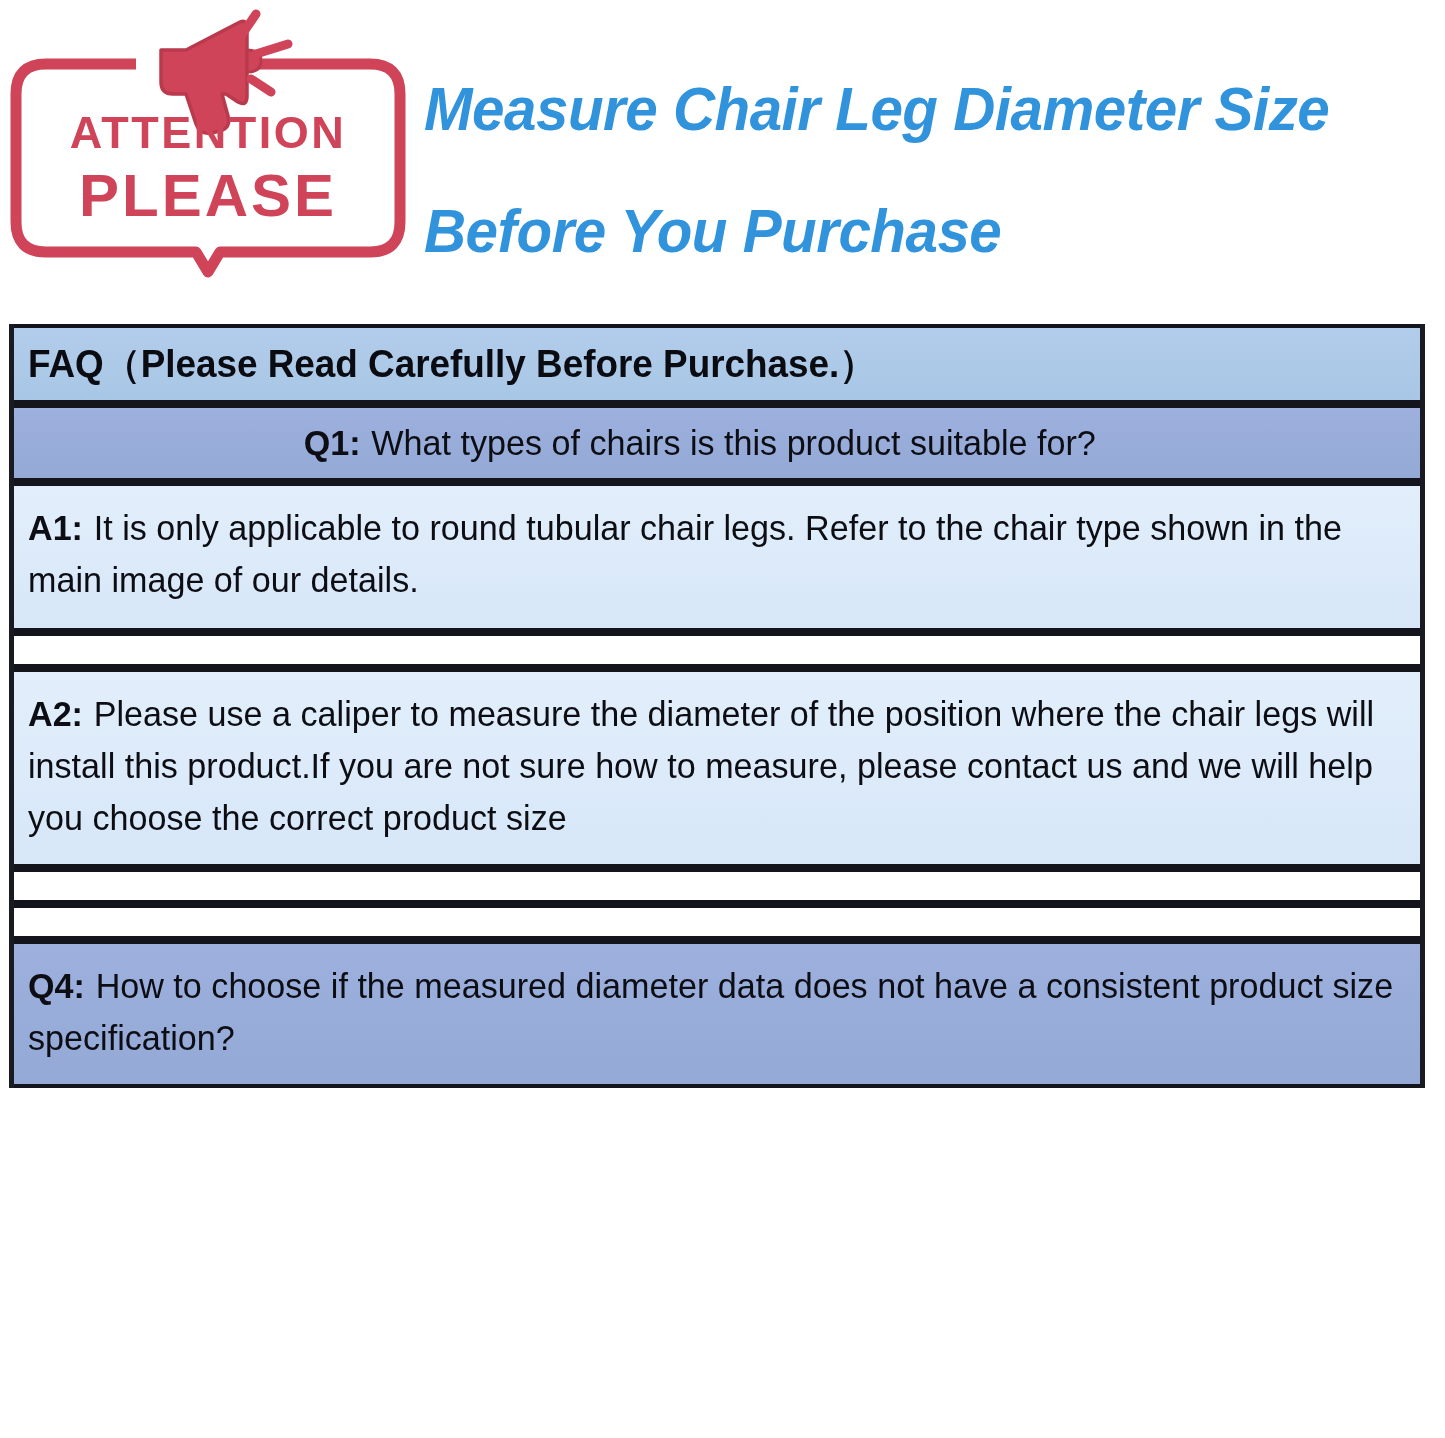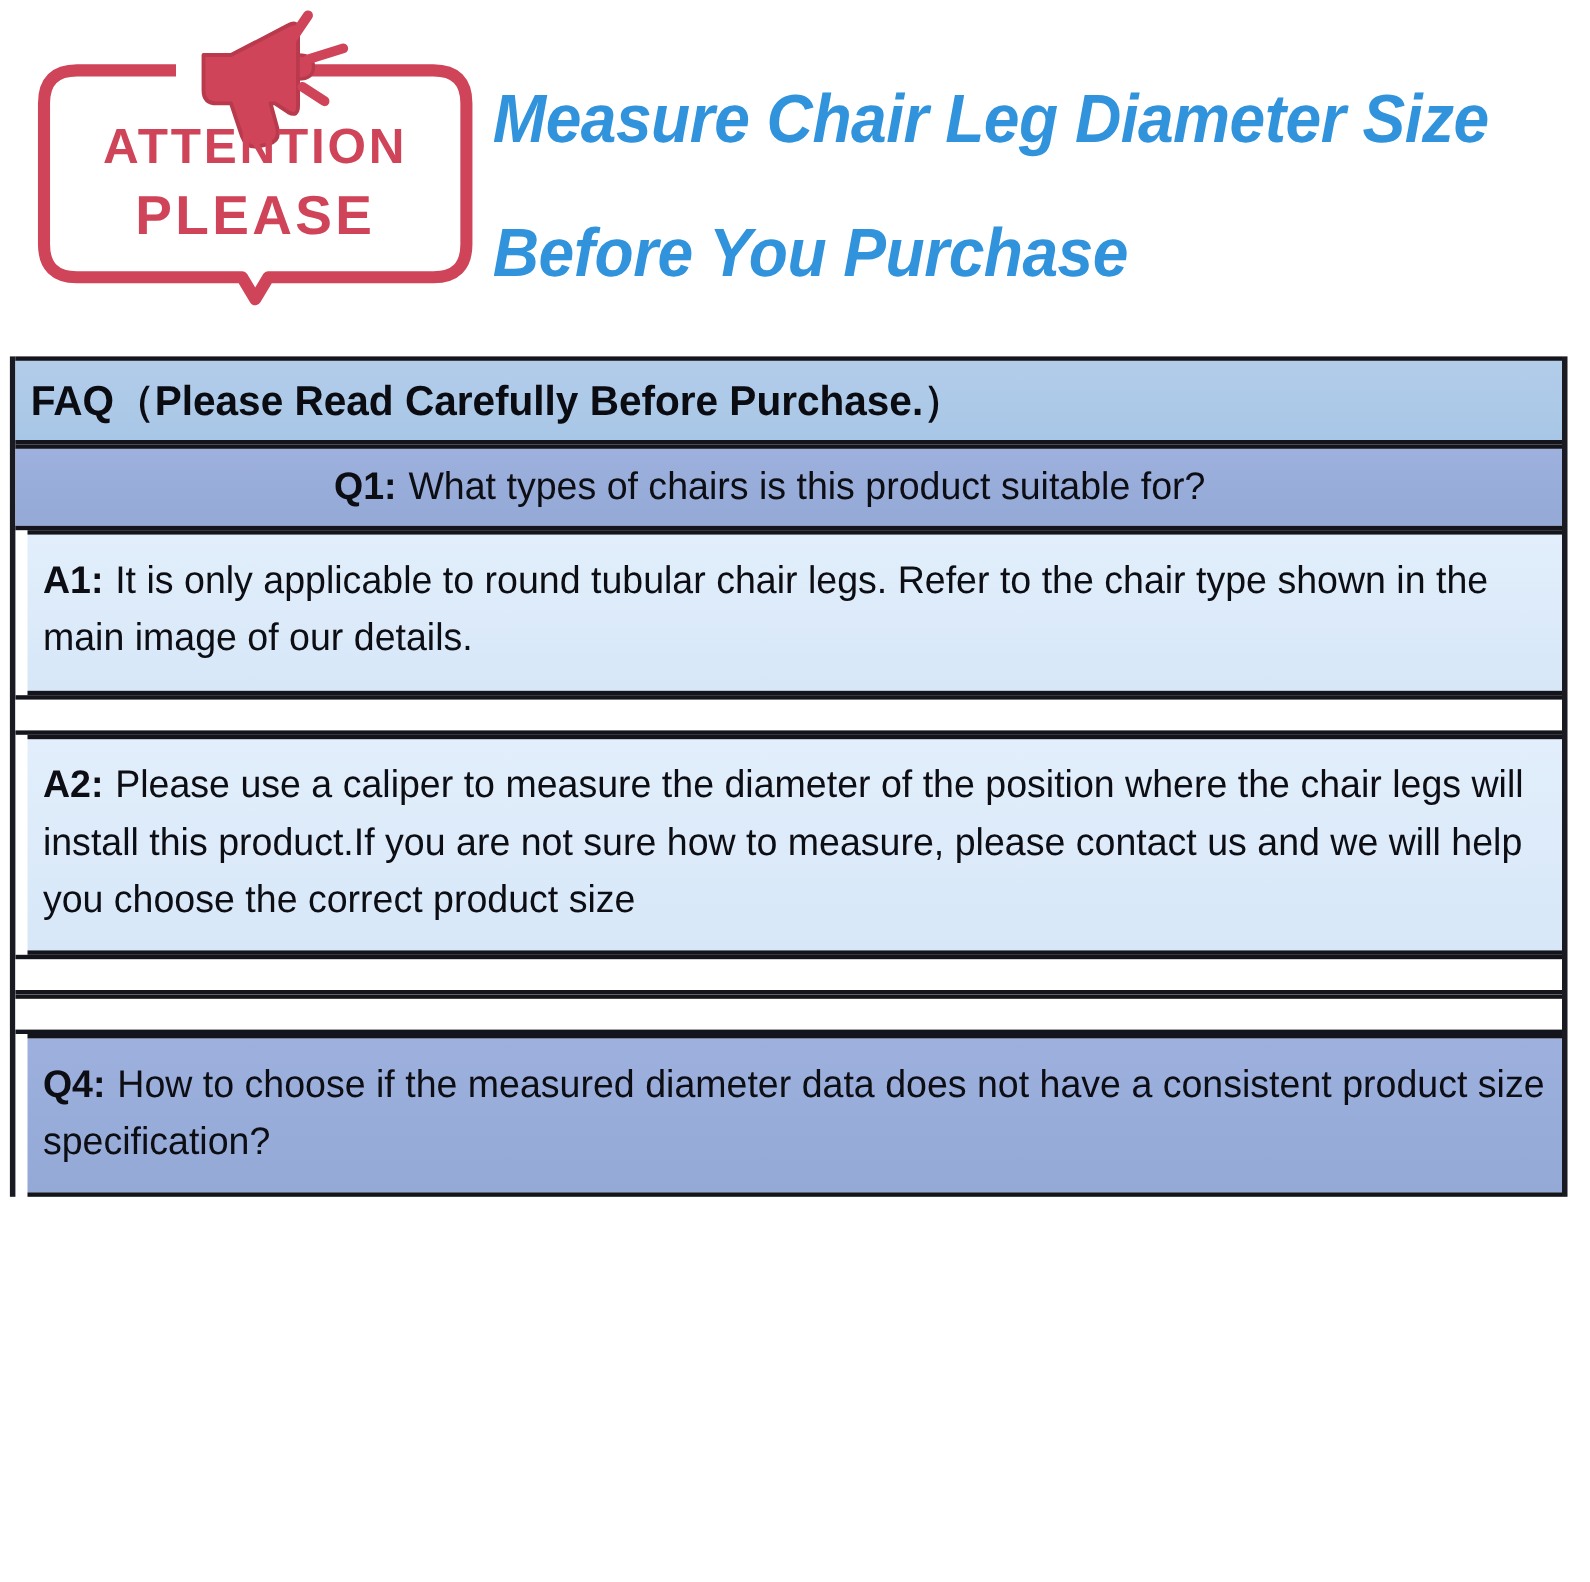--- a/index.html
+++ b/index.html
@@ -16,21 +16,20 @@
   }
 
   
   .header-band {
     position: absolute;
     left: 0;
     top: 0;
     width: 1259px;
     height: 312px;
     background: #ffffff;
-    margin-left: 24px;
   }
 
   
   .attention-badge {
     position: absolute;
     left: 8px;
     top: 6px;
     width: 400px;
     height: 282px;
   }
@@ -51,21 +50,21 @@
     color: #cf4458;
     font-family: "Liberation Sans", "DejaVu Sans", sans-serif;
     font-weight: 700;
     font-size: 45px;
     letter-spacing: 2.5px;
     line-height: 62px;
     display: block;
     white-space: nowrap;
   }
   .attention-line.l2 {
-    font-size: 50px;
+    font-size: 60px;
     letter-spacing: 3px;
     line-height: 64px;
   }
 
   
   .main-title {
     position: absolute;
     left: 424px;
     top: 48px;
     width: 1010px;
@@ -140,21 +139,21 @@
     width: 102.5%;
   }
   .qa-label {
     font-weight: 700;
     margin-right: 11px;
   }
 
   
   .h-one   { padding-top: 14px; padding-bottom: 14px; text-align: center; }
   .h-multi { padding-top: 16px; padding-bottom: 18px; align-items: flex-start; }
-  .faq-row.h-multi { display: block; margin-left: 11px; }
+  .faq-row.h-multi { display: block; }
 
   .row-q.h-one   { height: 78px; }
   .row-a.two     { height: 150px; }
   .row-a.three   { height: 200px; }
   .row-q.two     { height: 148px; }
 </style>
 </head>
 <body>
 
 <div class="header-band">

